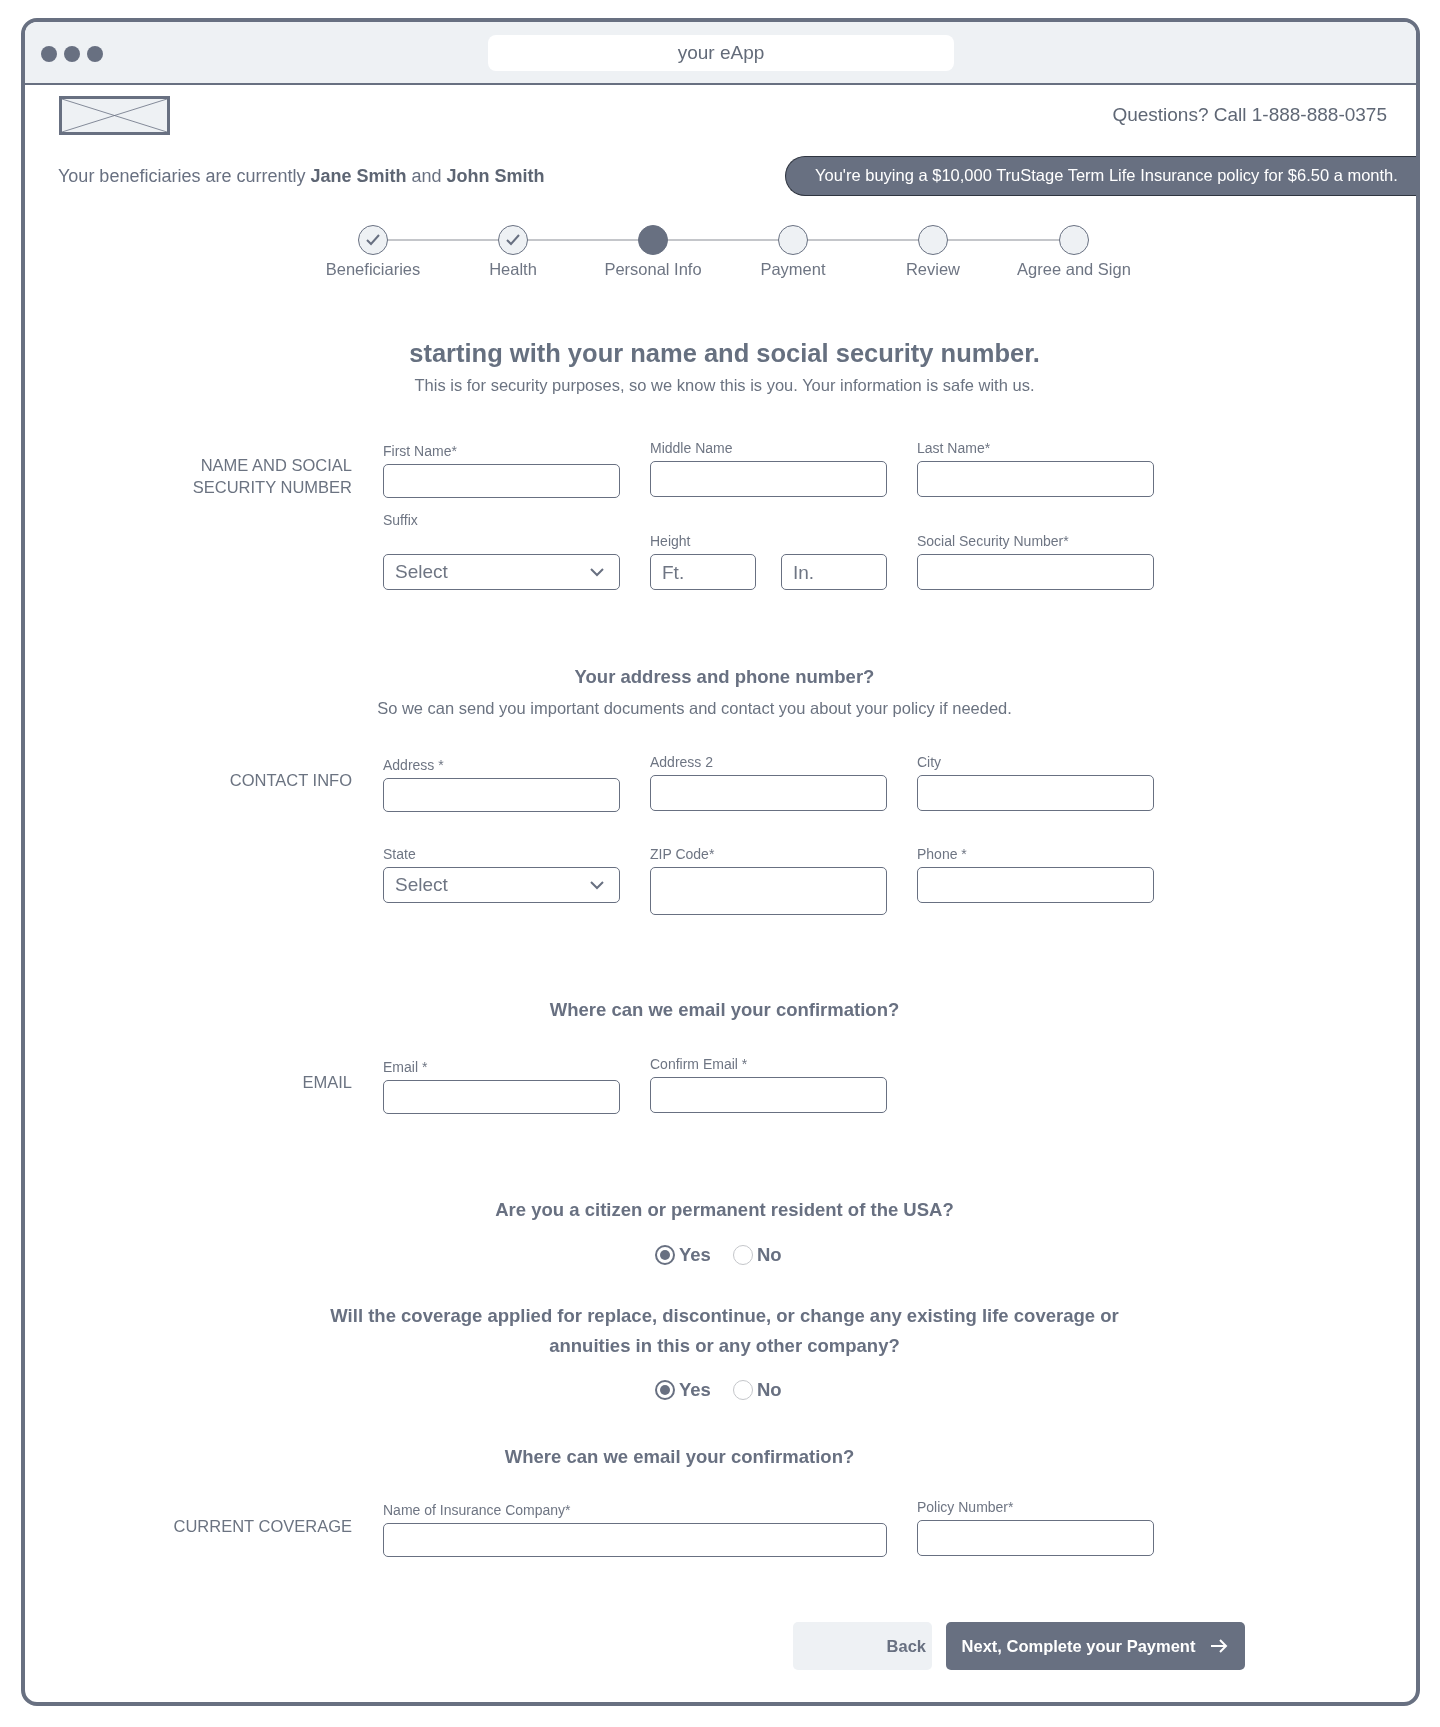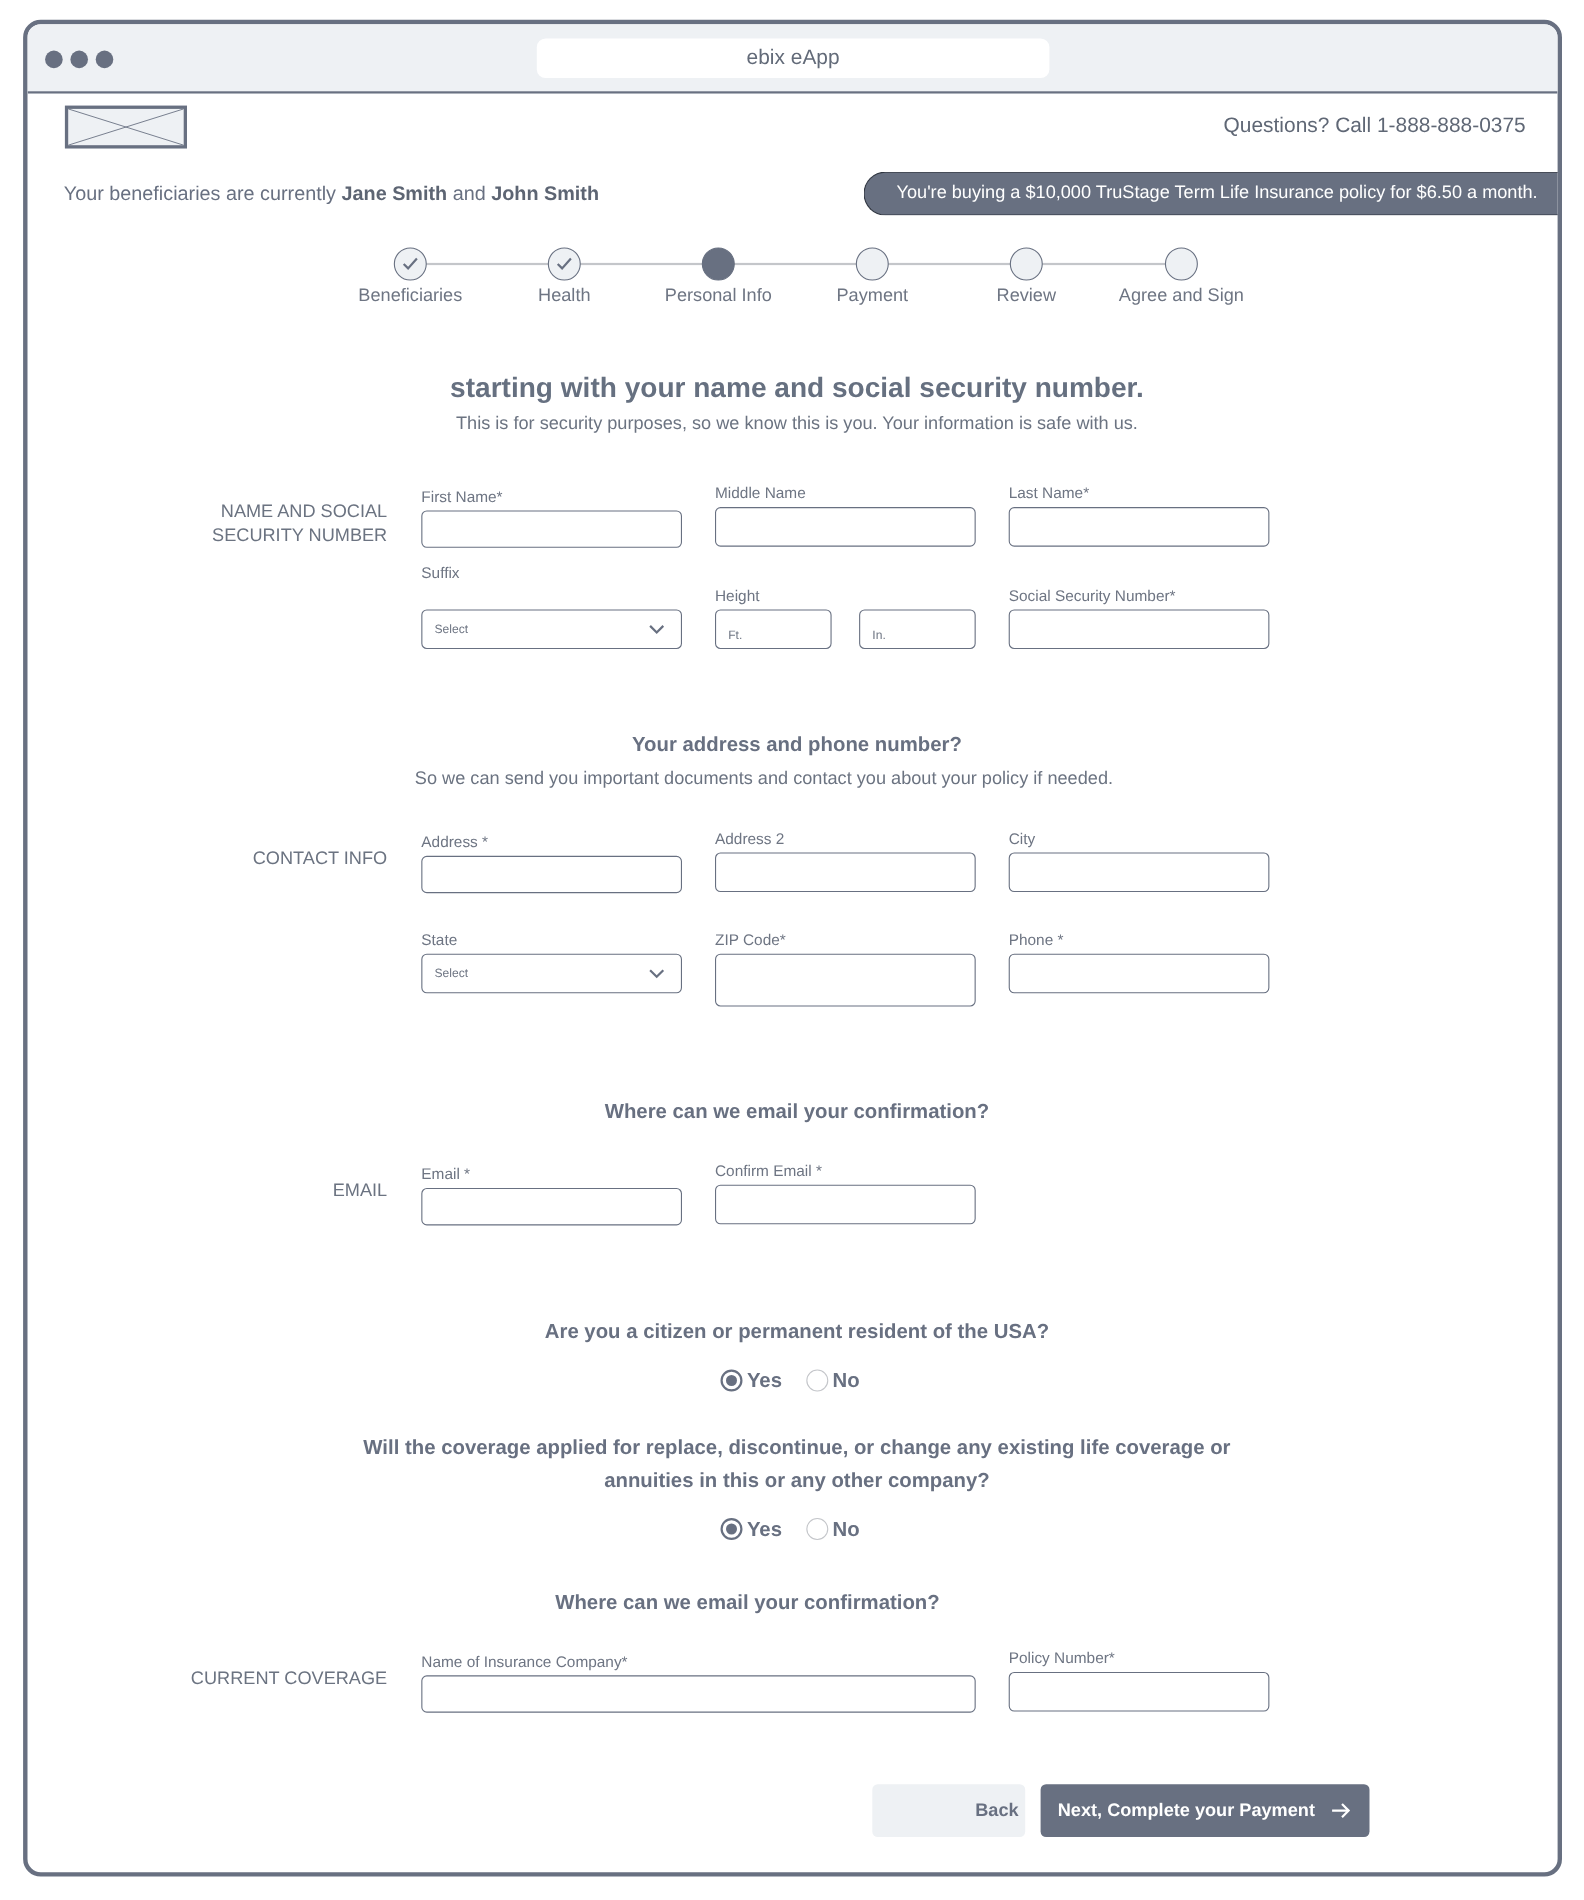--- a/index.html
+++ b/index.html
@@ -51,21 +51,21 @@
   }
   .sub { left: 0; width: 1399px; text-align: center; font-size: 16.5px; color: #6b7381; }
   .h2 { left: 0; width: 1399px; text-align: center; font-size: 18.5px; font-weight: bold; color: #687081; line-height: 30px; }
   .h2.offset { left: -45px; }
 
   .section-label { width: 200px; text-align: right; font-size: 16.5px; color: #6b7381; line-height: 22px; }
 
   .flabel { font-size: 14px; color: #6e7583; }
   .field {
     height: 36px; border: 1.5px solid #687081; border-radius: 5px; background: #fff;
-    font-size: 11px; color: #6e7583; padding-left: 11px; display: flex; align-items: center;
+    font-size: 19px; color: #6e7583; padding-left: 11px; display: flex; align-items: center;
   }
   .field.select { justify-content: space-between; padding-right: 14px; }
   .field.hint { align-items: flex-end; padding-bottom: 5px; }
 
   .radio-row { display: flex; align-items: center; font-size: 18.5px; font-weight: bold; color: #687081; }
   .radio { width: 20px; height: 20px; border-radius: 50%; display: inline-block; margin-right: 4px; position: relative; }
   .radio.on { border: 2px solid #687081; }
   .radio.on::after { content: ""; position: absolute; left: 3px; top: 3px; width: 10px; height: 10px; border-radius: 50%; background: #687081; }
   .radio.off { border: 1.5px solid #c4c6ca; }
   .radio-opt { display: flex; align-items: center; margin-right: 22px; }
@@ -78,21 +78,21 @@
   .btn-next { left: 921px; top: 1600px; width: 299px; background: #687081; color: #fff; }
 </style>
 </head>
 <body>
 
 <div class="frame">
   <div class="titlebar">
     <span class="dot" style="left:16px"></span>
     <span class="dot" style="left:39px"></span>
     <span class="dot" style="left:62px"></span>
-    <div class="urlbar">ebix eApp</div>
+    <div class="urlbar">your eApp</div>
   </div>
 
   <div class="abs logo">
     <svg viewBox="0 0 100 30" preserveAspectRatio="none">
       <line x1="0" y1="0" x2="100" y2="30" stroke="#687081" stroke-width="0.8" vector-effect="non-scaling-stroke"></line>
       <line x1="100" y1="0" x2="0" y2="30" stroke="#687081" stroke-width="0.8" vector-effect="non-scaling-stroke"></line>
     </svg>
   </div>
   <div class="abs questions">Questions? Call 1-888-888-0375</div>
 

